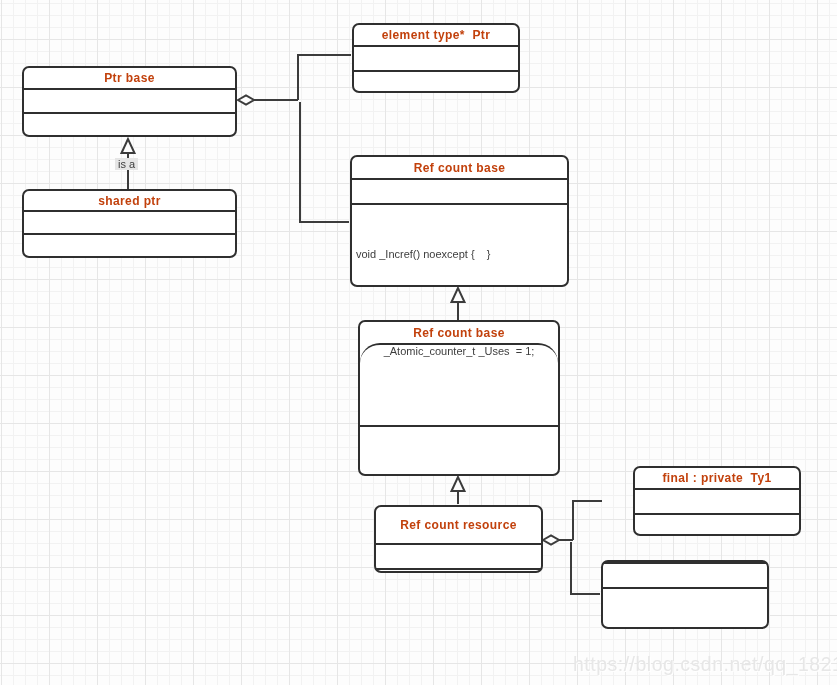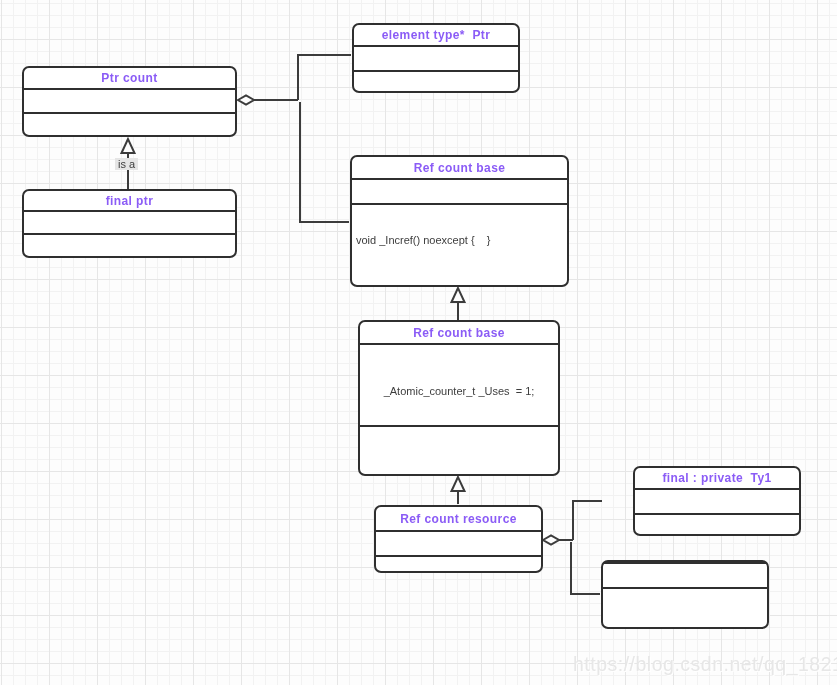--- a/index.html
+++ b/index.html
@@ -17,32 +17,32 @@
   }
   svg.edges{position:absolute;left:0;top:0;pointer-events:none;}
   .edge{stroke:#3c3c3c;stroke-width:2;fill:none;}
   .hollow{fill:#fdfdfd;stroke:#3c3c3c;stroke-width:2;stroke-linejoin:miter;}
   .node{
     position:absolute;background:#ffffff;
     border:2.5px solid #2f2f2f;border-radius:7px;
     box-sizing:border-box;color:#3d3d3d;
   }
   .node-title{
-    font-weight:bold;font-size:12px;color:#8b5cf6;
+    font-weight:bold;font-size:12px;color:#c2410c;
     text-align:center;display:flex;align-items:center;justify-content:center;
     letter-spacing:.4px;white-space:pre;
   }
   .sec{border-top:2.5px solid #2f2f2f;box-sizing:border-box;overflow:hidden;}
   .fields{
     font-size:11px;line-height:12.5px;text-align:center;
     padding-top:1px;white-space:pre;color:#3d3d3d;
   }
-  .fields.vcenter{display:flex;flex-direction:column;justify-content:center;padding-top:12px;}
+  .fields.vcenter{display:flex;flex-direction:column;padding-top:0;border-radius:20px;}
   .fields.leftal{text-align:left;padding-left:4px;}
-  .methods{font-size:11px;color:#3d3d3d;white-space:pre;padding-top:0;}
+  .methods{font-size:11px;color:#3d3d3d;white-space:pre;padding-top:14px;}
   .methods .mline{line-height:23.5px;height:23.5px;padding-left:20px;}
   .methods .mline.first{padding-left:4px;}
   .edge-label{
     position:absolute;font-size:11px;color:#3d3d3d;
     background:#e5e5e5;padding:0 3px;white-space:pre;
   }
   .watermark{
     position:absolute;left:573px;top:653px;
     font-size:19.5px;color:#e7e7e7;letter-spacing:.5px;
     text-shadow:1px 1px 0 #ffffff;white-space:pre;
@@ -69,32 +69,32 @@
   <polygon class="hollow" points="543,540 551,535.5 559,540 551,544.5"></polygon>
 </svg>
 
 <div class="node" style="left:352px;top:23px;width:168px;height:70px;">
   <div class="node-title" style="height:20px;">element type*  Ptr</div>
   <div class="sec" style="height:25px;"></div>
   <div class="sec" style="height:20px;"></div>
 </div>
 
 <div class="node" style="left:22px;top:66px;width:215px;height:71px;">
-  <div class="node-title" style="height:20px;">Ptr count</div>
+  <div class="node-title" style="height:20px;">Ptr base</div>
   <div class="sec fields" style="height:24px;">
     
     
   </div>
   <div class="sec" style="height:22px;"></div>
 </div>
 
 <div class="edge-label" style="left:115px;top:158px;">is a</div>
 
 <div class="node" style="left:22px;top:189px;width:215px;height:69px;">
-  <div class="node-title" style="height:19px;">final ptr</div>
+  <div class="node-title" style="height:19px;">shared ptr</div>
   <div class="sec fields" style="height:23px;">
     
     
   </div>
   <div class="sec" style="height:22px;"></div>
 </div>
 
 <div class="node" style="left:350px;top:155px;width:219px;height:132px;">
   <div class="node-title" style="height:21px;">Ref count base</div>
   <div class="sec fields" style="height:25px;">
@@ -111,21 +111,21 @@
 
 <div class="node" style="left:358px;top:320px;width:202px;height:156px;">
   <div class="node-title" style="height:21px;">Ref count base</div>
   <div class="sec fields vcenter" style="height:82px;">
     <div>_Atomic_counter_t _Uses  = 1;</div>
   </div>
   <div class="sec" style="height:47px;"></div>
 </div>
 
 <div class="node" style="left:374px;top:505px;width:169px;height:68px;">
-  <div class="node-title" style="height:23px;">Ref count resource</div>
+  <div class="node-title" style="height:36px;">Ref count resource</div>
   <div class="sec fields leftal" style="height:25px;">
     
     
   </div>
   <div class="sec" style="height:18px;"></div>
 </div>
 
 <div class="node" style="left:633px;top:466px;width:168px;height:70px;">
   <div class="node-title" style="height:20px;">final : private  Ty1</div>
   <div class="sec" style="height:25px;"></div>

